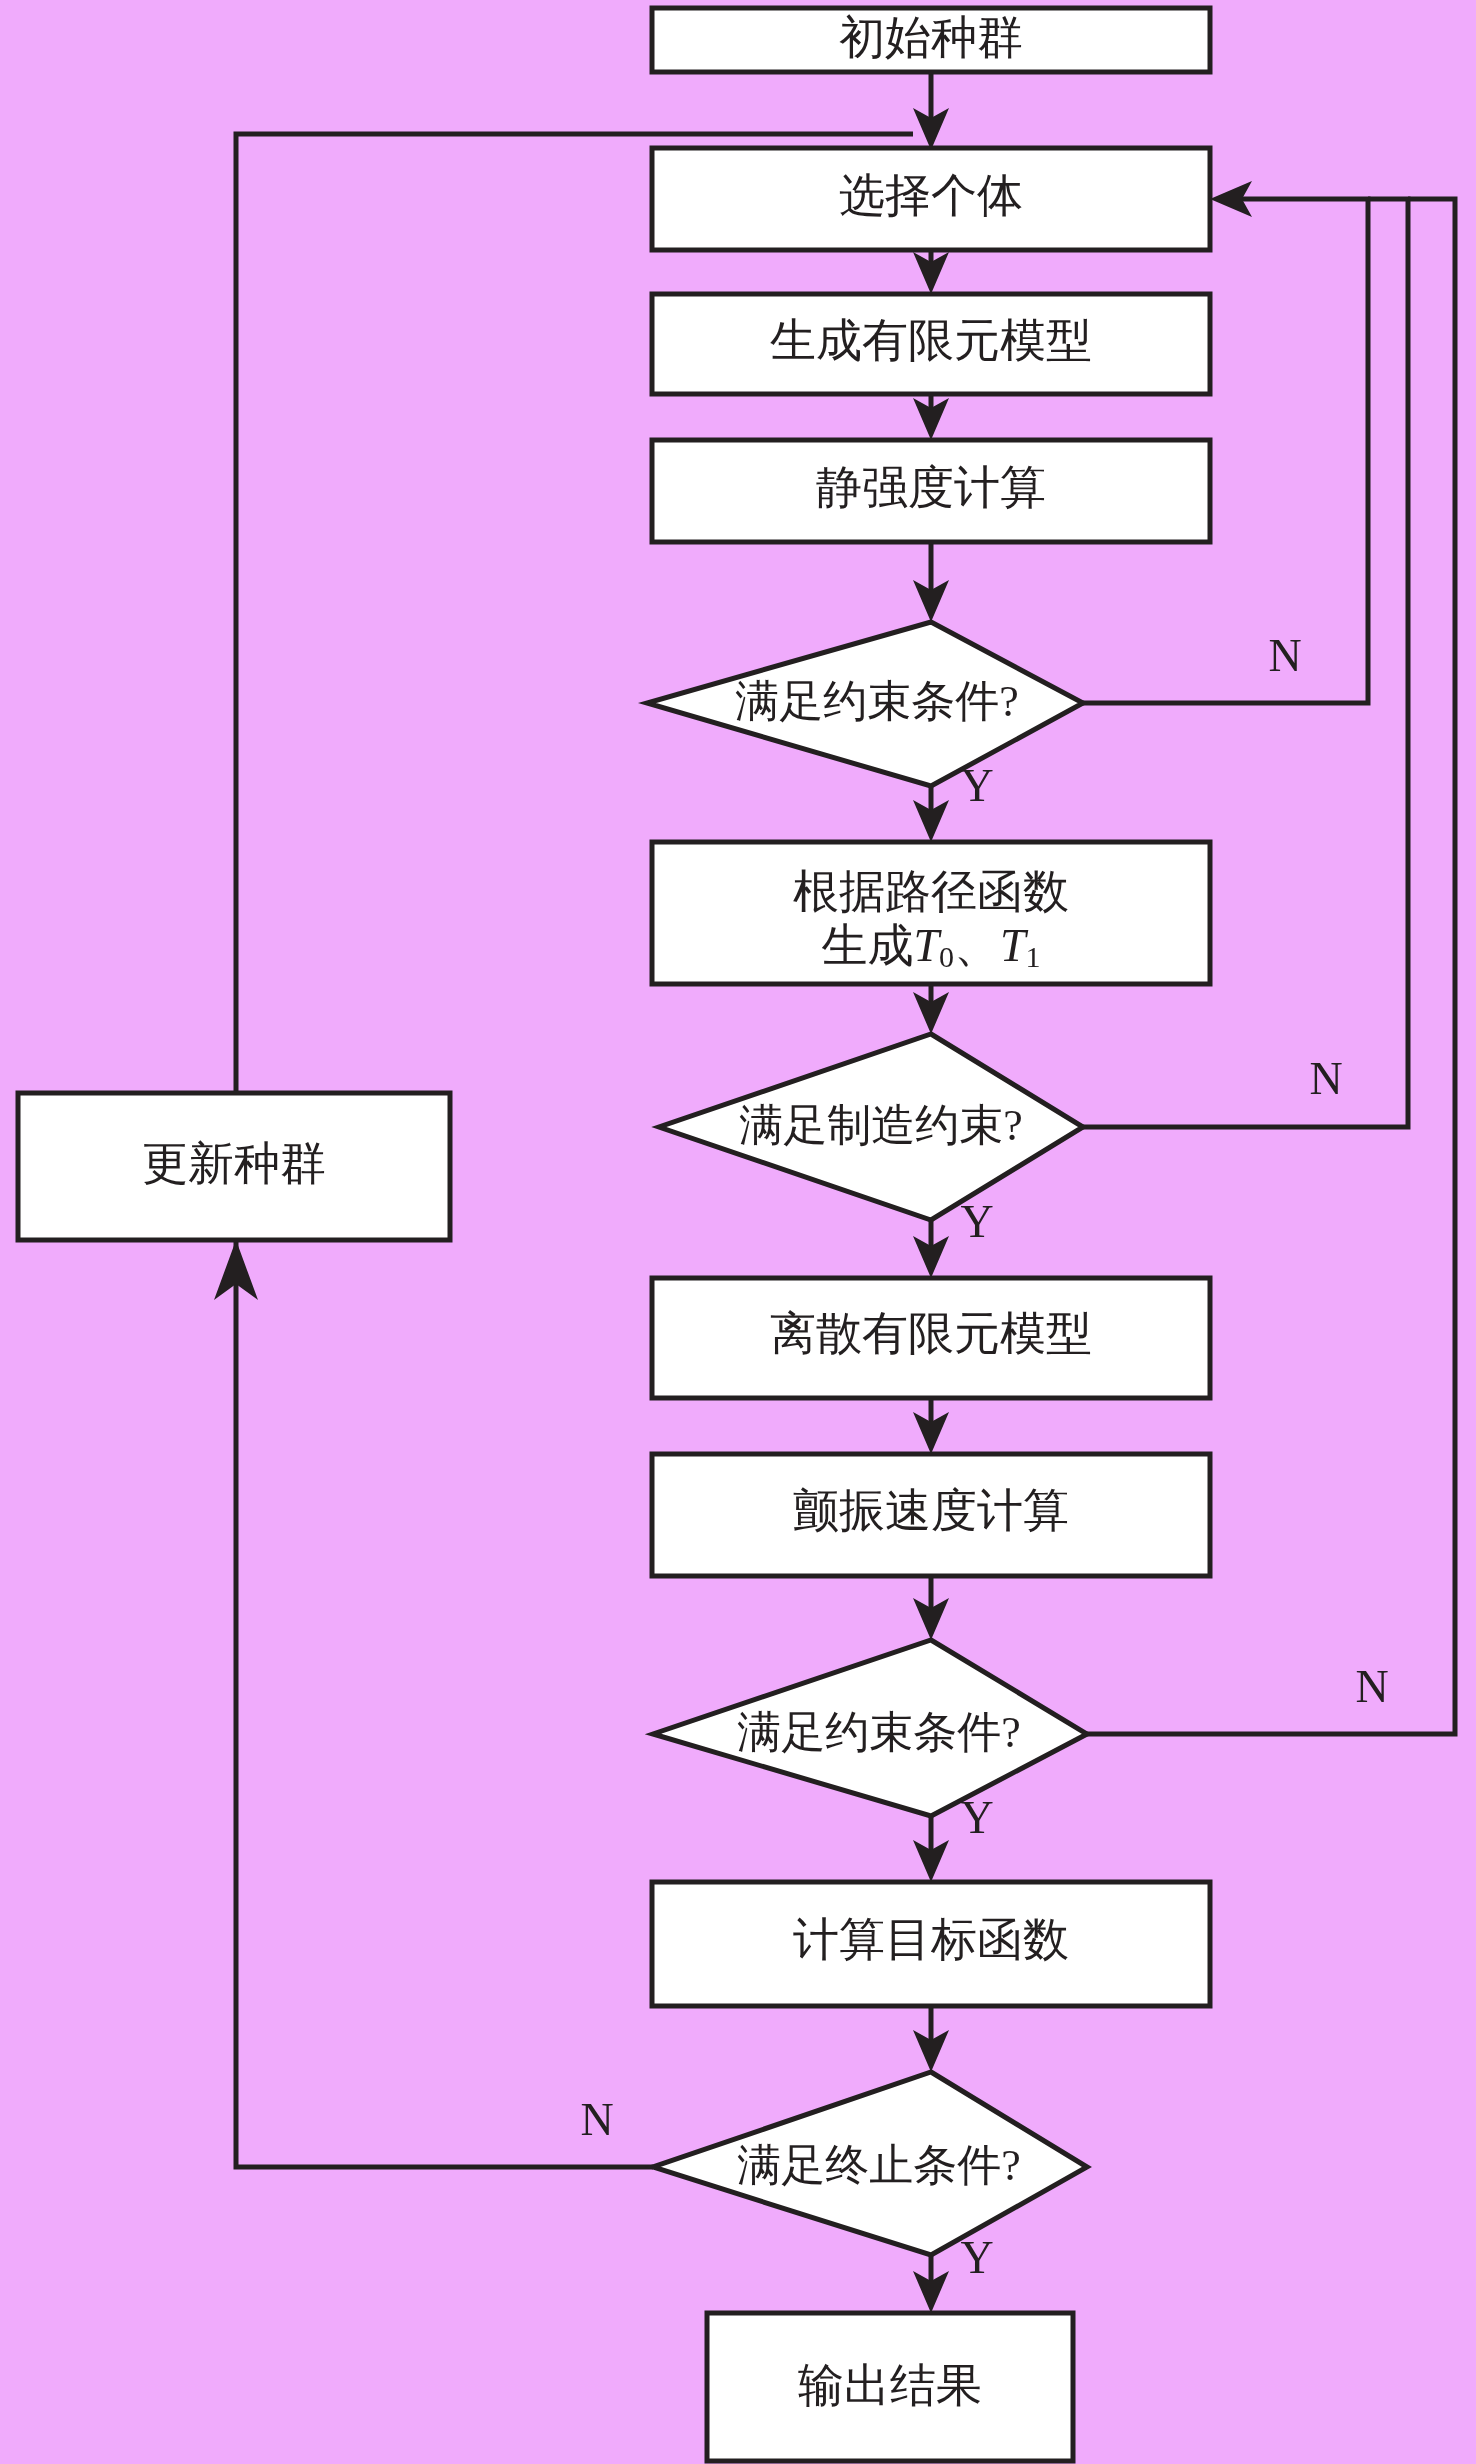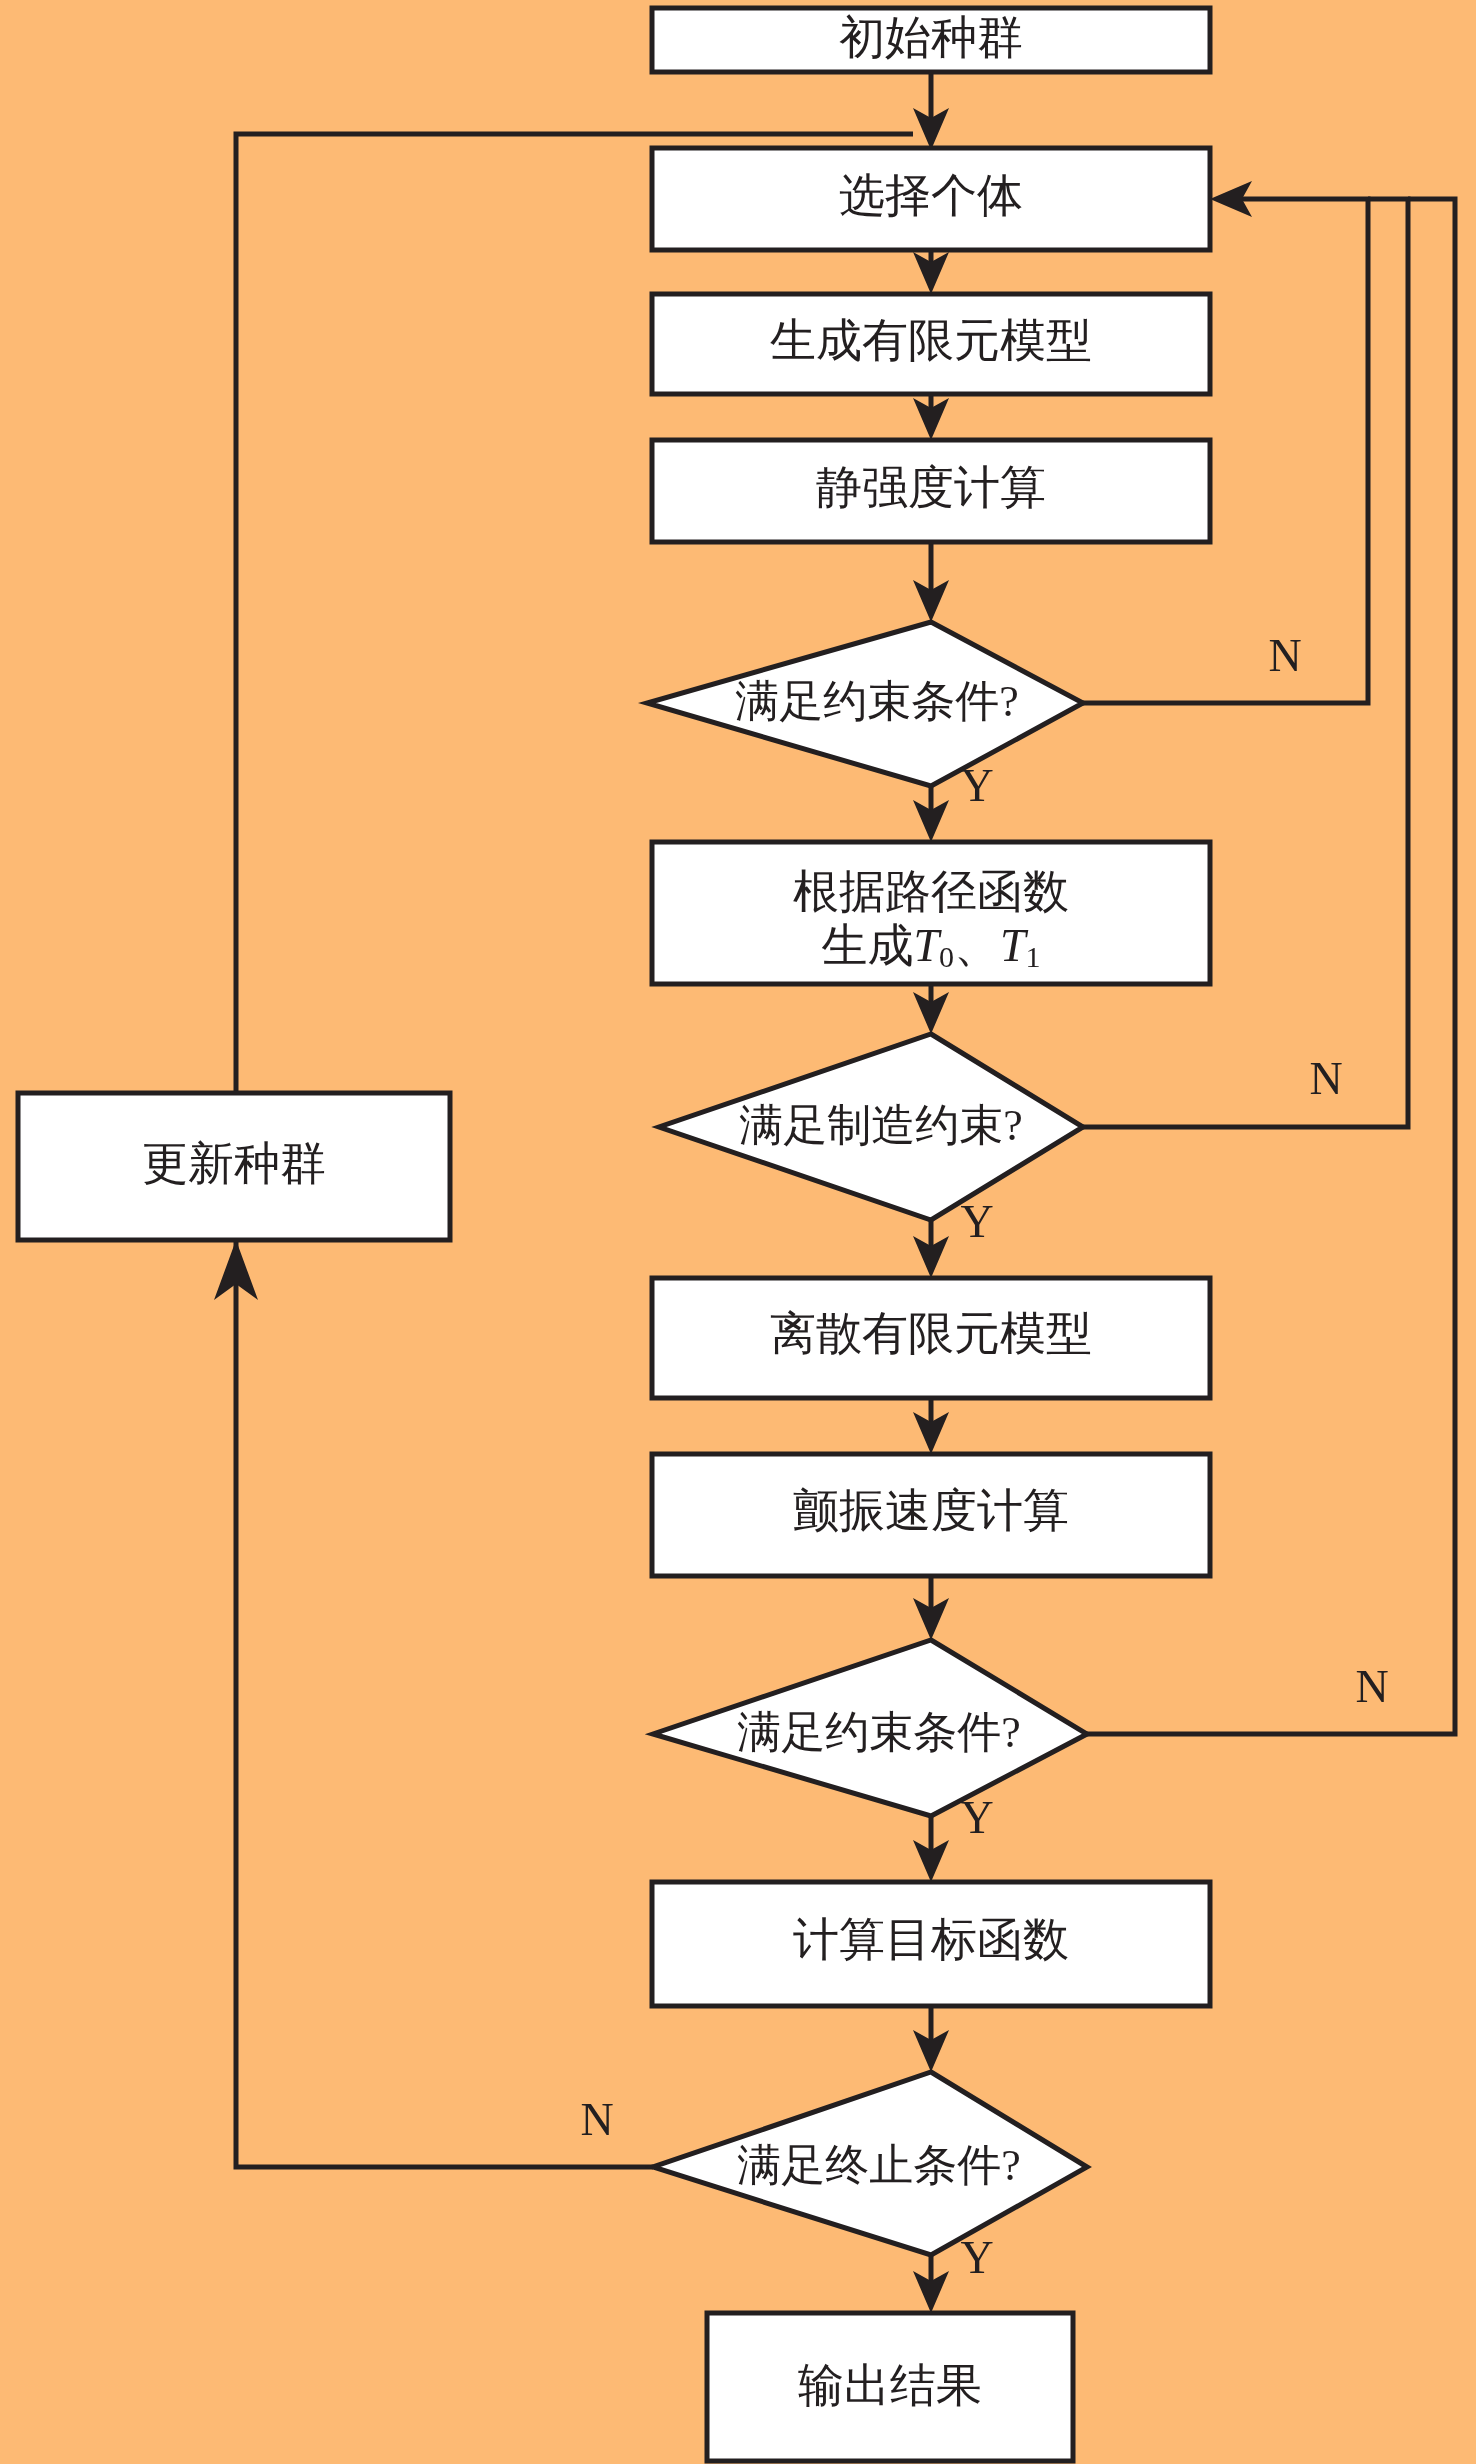--- a/index.html
+++ b/index.html
@@ -1,16 +1,16 @@
 <!DOCTYPE html>
 <html><head>
 <meta charset="utf-8">
 <style>
   html,body{margin:0;padding:0;background:#ffffff;}
-  #page{position:relative;width:1476px;height:2464px;background:#fdba74;
+  #page{position:relative;width:1476px;height:2464px;background:#f0abfc;
         font-family:"Liberation Serif","DejaVu Serif",serif;text-align:right;}
   svg{display:block;}
   .shape{fill:#ffffff;stroke:#231f20;stroke-width:5;}
   .diamond{fill:#ffffff;stroke:#231f20;stroke-width:5;stroke-linejoin:miter;}
   .conn{fill:none;stroke:#231f20;stroke-width:5;stroke-linecap:butt;}
   .arrowhead{fill:#231f20;stroke:none;}
   .lbl{font-family:"Liberation Serif","DejaVu Serif",serif;
        fill:#231f20;font-size:44px;text-anchor:middle;dominant-baseline:middle;}
   .lbl-box{font-size:46px;}
   .yn{font-family:"Liberation Serif","DejaVu Serif",serif;

